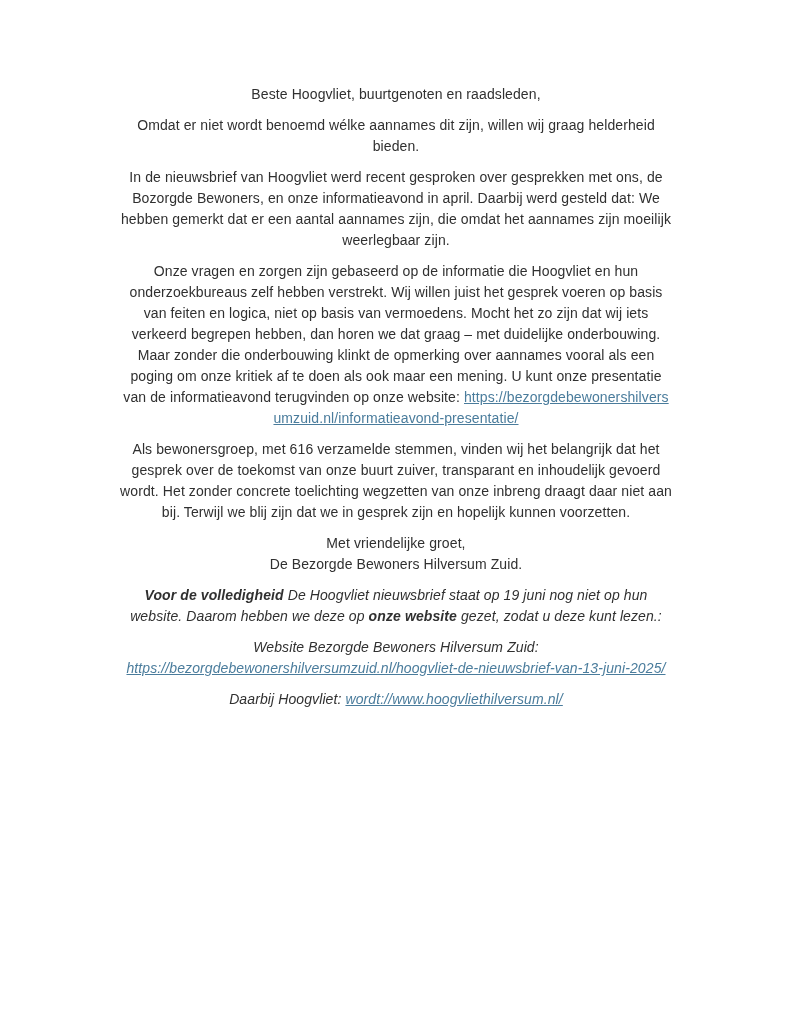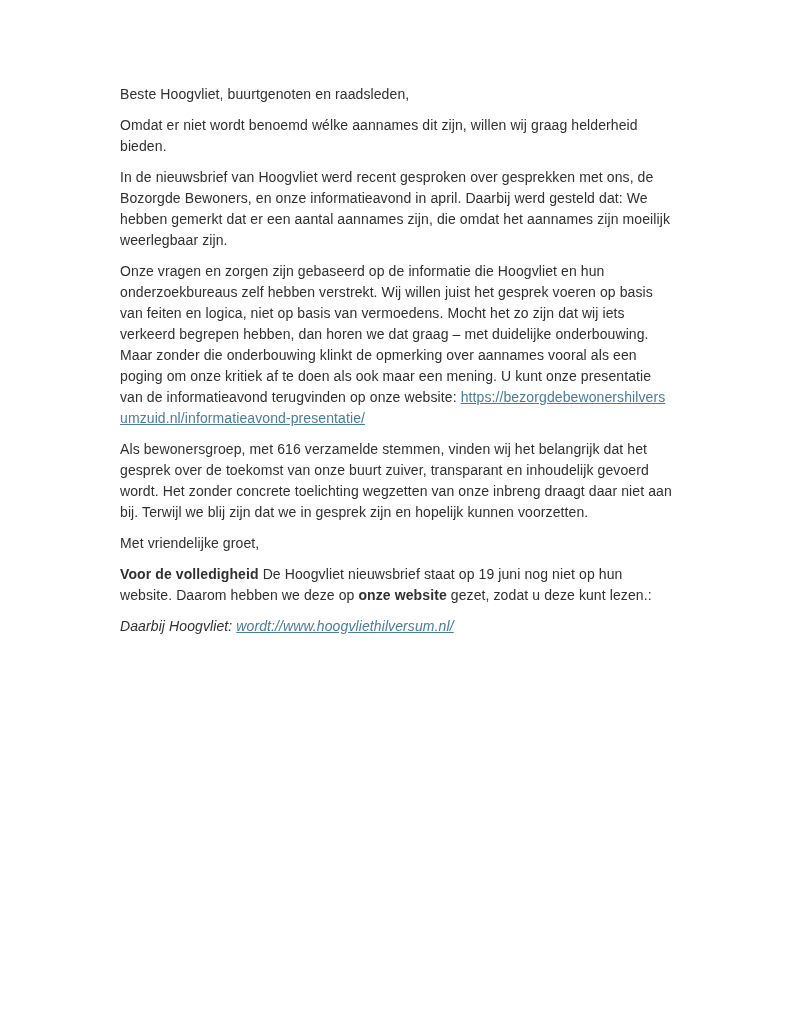--- a/index.html
+++ b/index.html
@@ -20,28 +20,30 @@
     position: absolute;
     top: 84px;
     left: 120px;
     width: 552px;
     font-size: 14px;
     line-height: 21px;
     letter-spacing: 0.1px;
   }
   p {
     margin: 0 0 10px 0;
+    text-align: center;
   }
   a.doc-link {
     color: var(--link-color, #4a7c9c);
     text-decoration: underline;
     cursor: pointer;
     word-break: break-all;
   }
   .postscript {
+    font-style: italic;
   }
   .italic {
     font-style: italic;
   }
   .bold {
     font-weight: bold;
   }
 </style>
 </head>
 <body>
@@ -59,29 +61,34 @@
       <span>Onze vragen en zorgen zijn gebaseerd op de informatie die Hoogvliet en hun onderzoekbureaus zelf hebben verstrekt. Wij willen juist het gesprek voeren op basis van feiten en logica, niet op basis van vermoedens. Mocht het zo zijn dat wij iets verkeerd begrepen hebben, dan horen we dat graag – met duidelijke onderbouwing. Maar zonder die onderbouwing klinkt de opmerking over aannames vooral als een poging om onze kritiek af te doen als ook maar een mening. U kunt onze presentatie van de informatieavond terugvinden op onze website:</span>
       <a class="doc-link" href="#">https://bezorgdebewonershilversumzuid.nl/informatieavond-presentatie/</a>
     </p>
 
     <p>Als bewonersgroep, met 616 verzamelde stemmen, vinden wij het belangrijk dat het gesprek over de toekomst van onze buurt zuiver, transparant en inhoudelijk gevoerd wordt. Het zonder concrete toelichting wegzetten van onze inbreng draagt daar niet aan bij. Terwijl we blij zijn dat we in gesprek zijn en hopelijk kunnen voorzetten.</p>
 
 
 
     <p>
       <span>Met vriendelijke groet,</span><br>
+      <span>De Bezorgde Bewoners Hilversum Zuid.</span>
     </p>
 
     <p class="postscript">
       <span class="bold">Voor de volledigheid</span>
       <span>De Hoogvliet nieuwsbrief staat op 19 juni nog niet op hun website. Daarom hebben we deze op</span>
       <span class="bold">onze website</span>
       <span>gezet, zodat u deze kunt lezen.:</span>
     </p>
 
+    <p class="italic">
+      <span>Website Bezorgde Bewoners Hilversum Zuid:</span><br>
+      <a class="doc-link" href="#">https://bezorgdebewonershilversumzuid.nl/hoogvliet-de-nieuwsbrief-van-13-juni-2025/</a>
+    </p>
 
     <p class="italic">
       <span>Daarbij Hoogvliet:</span>
       <a class="doc-link" href="#">wordt://www.hoogvliethilversum.nl/</a>
     </p>
 
   </div>
 </div>
 
 </body></html>

